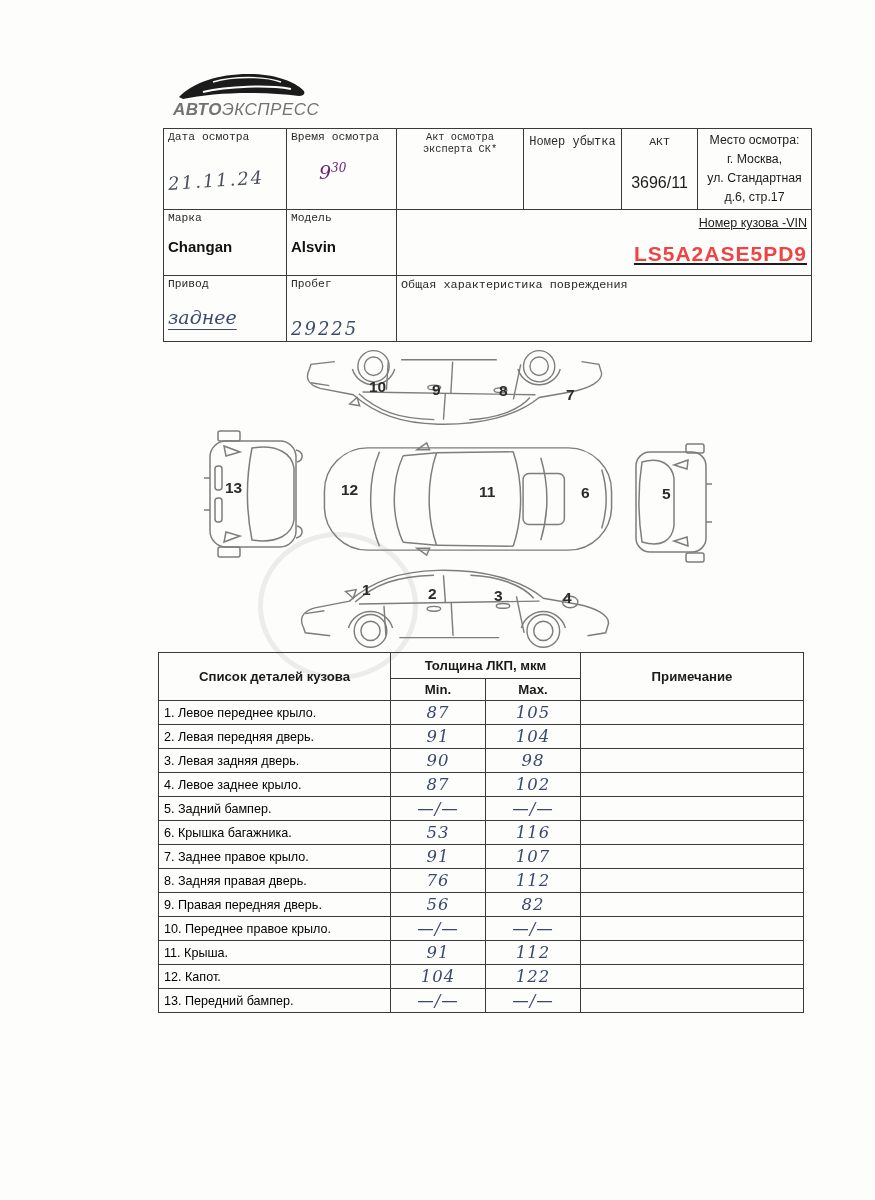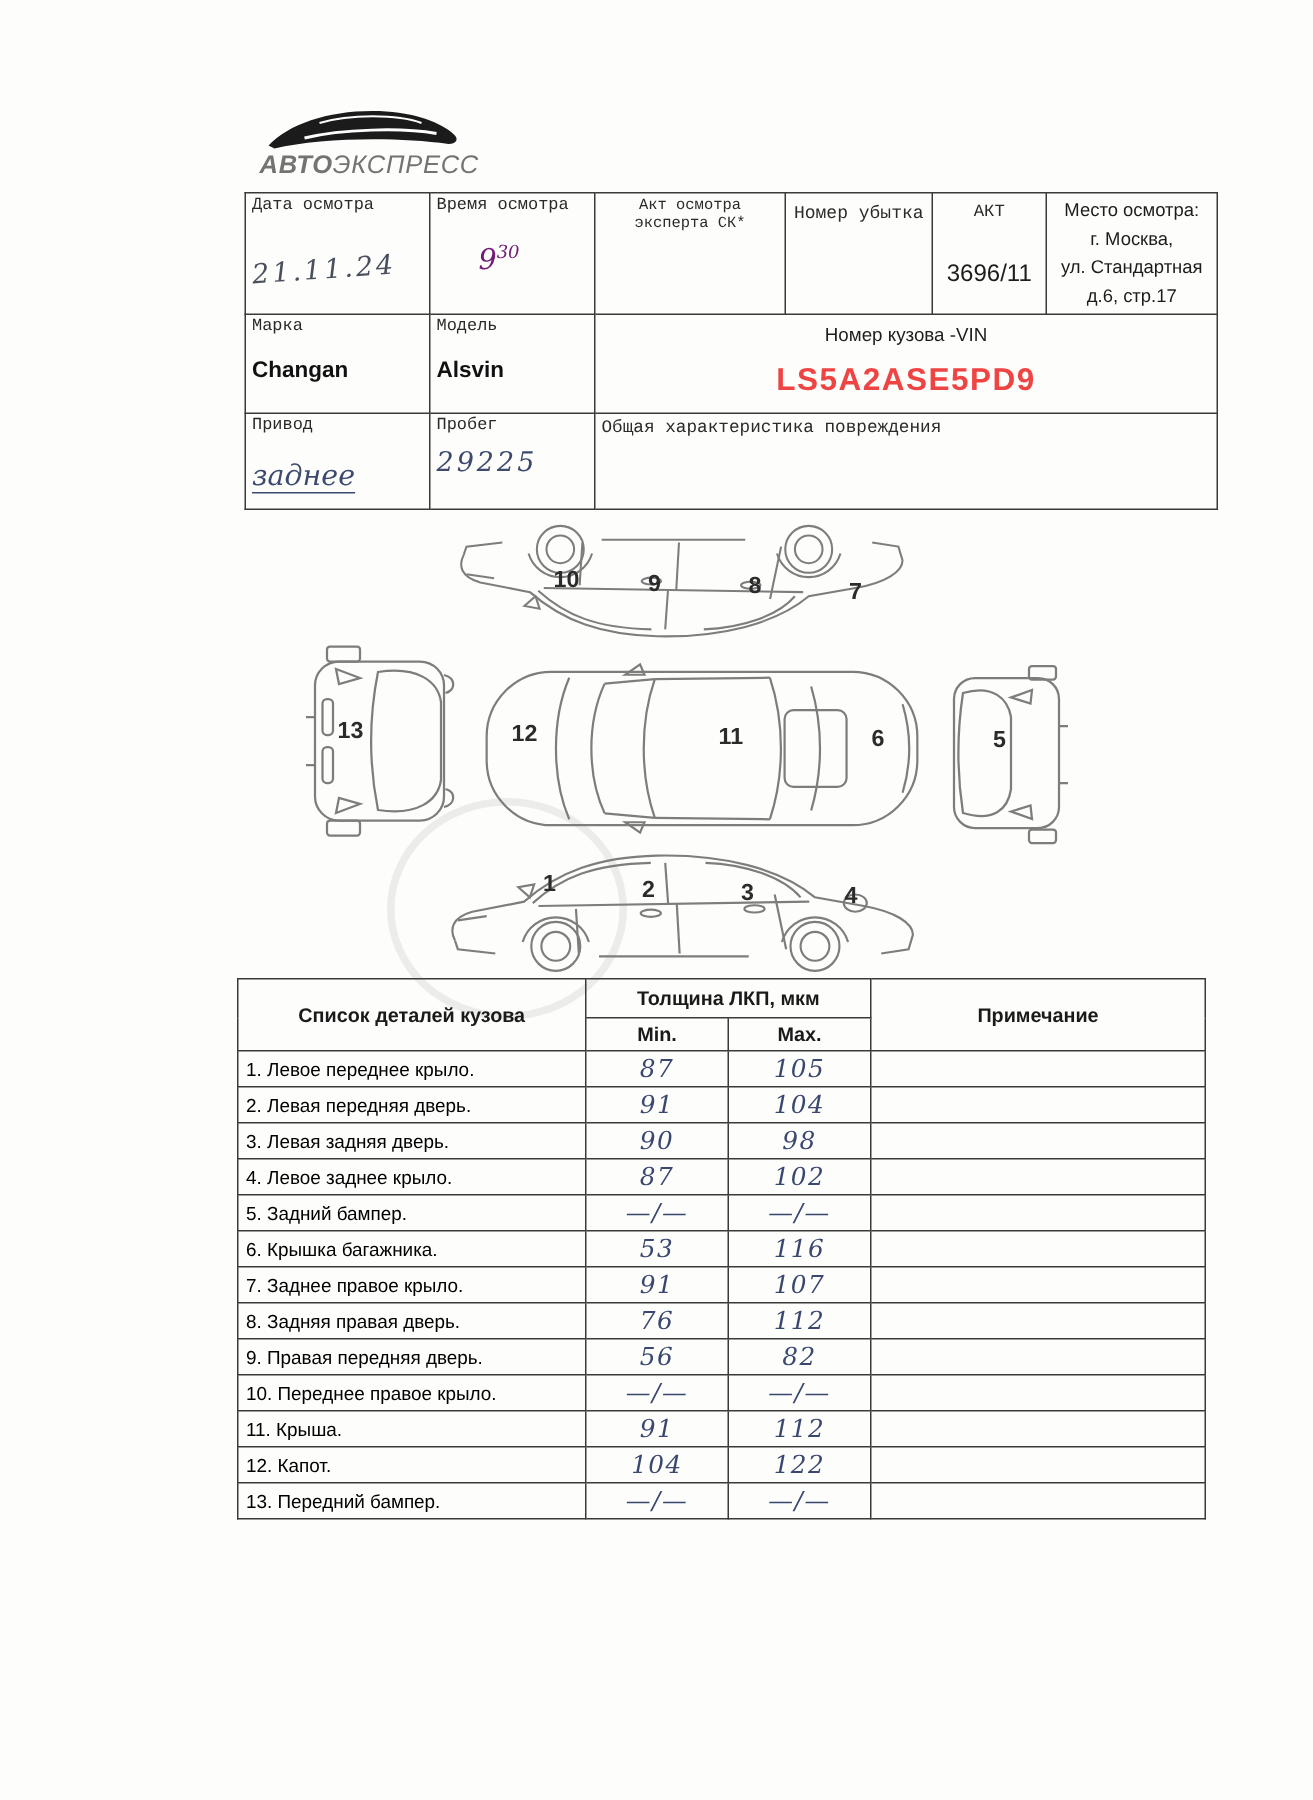--- a/index.html
+++ b/index.html
@@ -20,31 +20,31 @@
   
   table{border-collapse:collapse;table-layout:fixed;}
   .hdr-table{position:absolute;left:163px;top:128px;width:648px;}
   .hdr-table td{border:1.4px solid #3a3a3a;vertical-align:top;padding:2px 4px;overflow:hidden;}
   .lab{font-size:11.3px;color:#2a2a2a;font-family:Liberation Mono, monospace;}
   .lab.small{font-size:10.3px;text-align:center;}
   .lab.center{text-align:center;}
   .bval{font-weight:bold;font-size:15px;color:#111;margin-top:14px;}
   .act-val{font-weight:normal;font-size:16px;text-align:center;margin-top:26px;}
   .place-cell{font-size:12.3px;text-align:center;line-height:1.55;padding-top:4px;color:#1c1c1c;}
-  .vin-cell{text-align:center;}
+  .vin-cell{text-align:right;text-decoration:underline;}
   .vin-lab{font-size:12.5px;margin-top:4px;}
   .vin-val{font-weight:bold;font-size:21px;letter-spacing:1px;margin-top:12px;color:#ef4444;}
 
   
   .hw{font-family:"DejaVu Serif",serif;font-style:italic;color:#3c4a6e;}
   .hw-date{font-size:18px;margin-top:26px;transform:rotate(-4deg);letter-spacing:2px;color:#4a4f5c;}
   .hw-time{font-size:19px;margin-top:18px;margin-left:28px;color:#701a75;}
   .hw-time sup{font-size:12px;}
   .hw-drive{font-size:19px;margin-top:16px;text-decoration:underline;text-underline-offset:5px;}
-  .hw-mile{font-size:18px;margin-top:8px;letter-spacing:2px;}
+  .hw-mile{font-size:18px;margin-top:28px;letter-spacing:2px;}
 
   
   .diag{position:absolute;}
   .diag svg{display:block;}
   .flipv{transform:scaleY(-1);}
   .znum{position:absolute;font-size:15.5px;font-weight:600;color:#2b2b2b;
         font-family:"Liberation Sans",sans-serif;}
   .watermark{position:absolute;left:292px;top:572px;font-size:46px;font-weight:bold;
              color:rgba(90,90,90,0.16);letter-spacing:4px;font-family:"DejaVu Sans",sans-serif;}
   .wm-circle{position:absolute;left:258px;top:532px;width:150px;height:138px;border-radius:50%;

